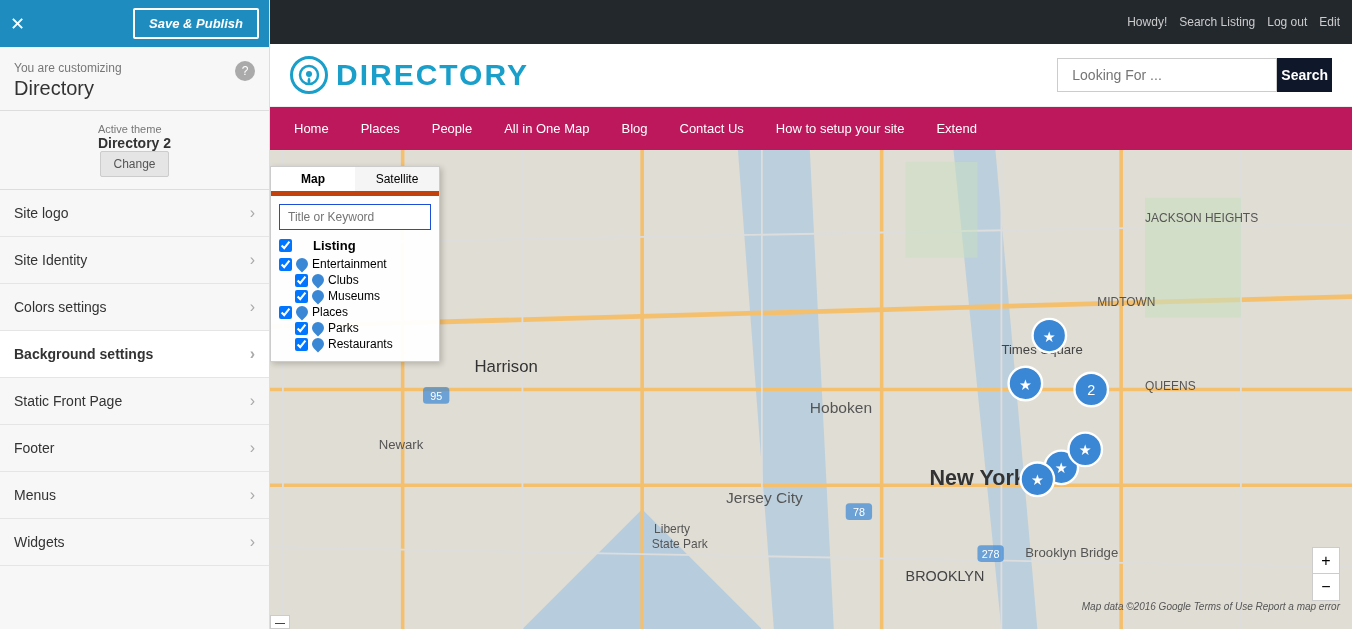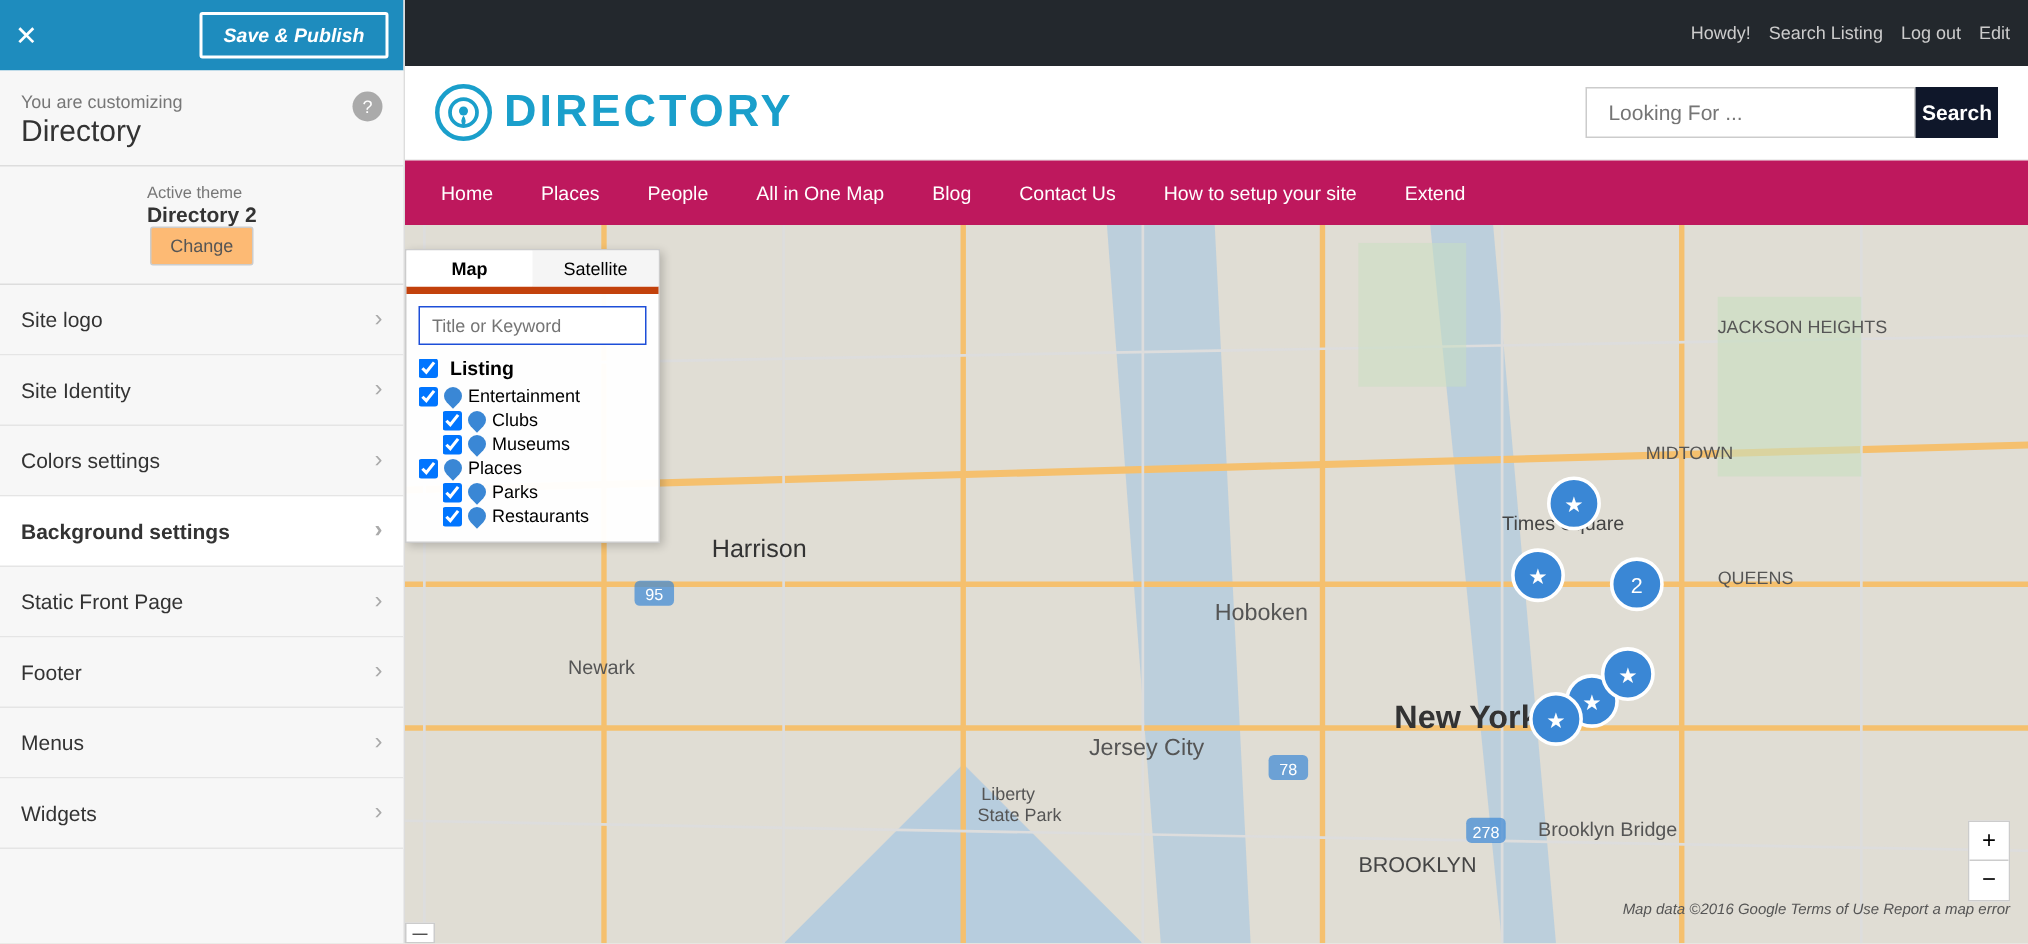--- a/index.html
+++ b/index.html
@@ -84,21 +84,21 @@
       font-size: 11px;
       color: #777;
     }
     .sidebar-active-theme .at-text .at-name {
       font-size: 14px;
       color: #333;
       font-weight: bold;
     }
     .sidebar-active-theme .change-btn {
       border: 1px solid #ccc;
-      background: #fdba74;
+      background: #e5e5e5;
       color: #555;
       padding: 5px 12px;
       cursor: pointer;
       font-size: 12px;
       border-radius: 2px;
     }
 
     .sidebar-menu-item {
       display: flex;
       align-items: center;
@@ -246,21 +246,21 @@
       padding: 5px 8px;
       font-size: 12px;
       color: #999;
     }
     .map-overlay .listing-section {
       padding: 0 8px;
     }
     .map-overlay .listing-header {
       display: flex;
       align-items: center;
-      gap: 8px;
+      gap: 21px;
       margin-bottom: 4px;
       font-size: 13px;
       font-weight: bold;
     }
     .map-overlay .listing-header input[type=checkbox] { margin: 0; }
     .category-item, .subcategory-item {
       display: flex;
       align-items: center;
       gap: 4px;
       font-size: 12px;

